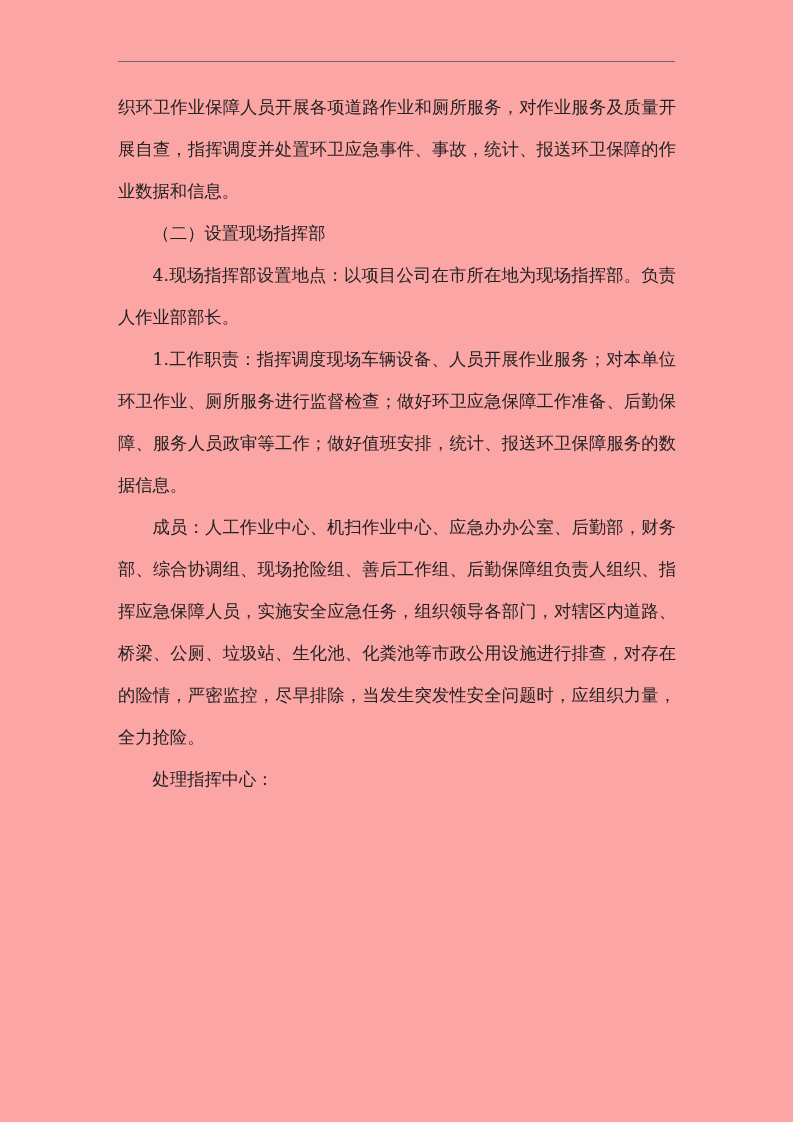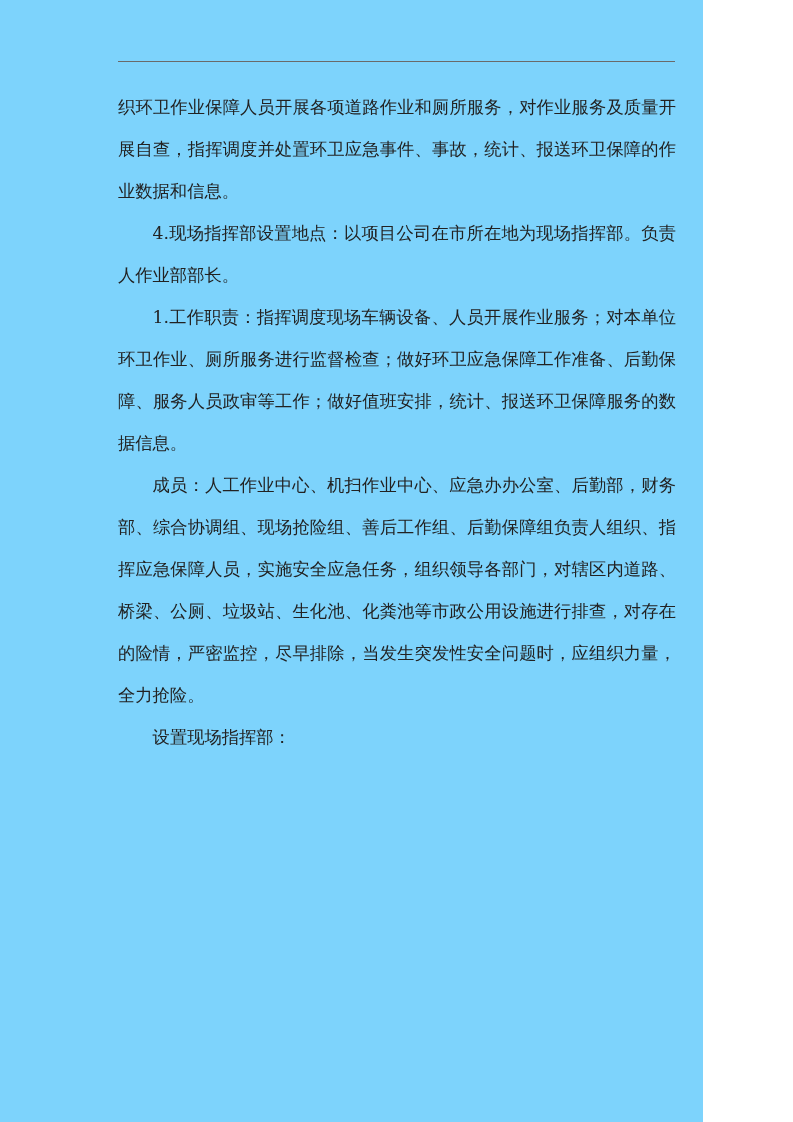--- a/index.html
+++ b/index.html
@@ -1,30 +1,31 @@
 <!DOCTYPE html>
 <html><head>
   <meta charset="utf-8">
   <style>
     html, body { margin: 0; padding: 0; background: #ffffff; }
     body { width: 793px; height: 1122px; position: relative; overflow: hidden; }
-    .page { position: absolute; left: 0; top: 0; width: 703px; height: 1122px; background: #7dd3fc; }
+    .page { position: absolute; left: 0; top: 0; width: 793px; height: 1122px; background: #fca5a5; }
     .header-rule { position: absolute; left: 118px; top: 61px; width: 557px; height: 0; border-top: 1.3px solid #6a6a6a; }
     .content { position: absolute; left: 118px; top: 86px; width: 558px;
       font-family: "DejaVu Serif", "Liberation Serif", serif; font-size: 17.3px; color: #222;
       line-height: 42px; }
     .content p { margin: 0; text-align: justify; text-justify: inter-character; }
     .content p.indent { text-indent: 34.6px; }
     .content p.heading { text-indent: 34.6px; }
   </style>
 </head>
 <body>
 
 <div class="page">
   <div class="header-rule"></div>
   <div class="content">
     <p>织环卫作业保障人员开展各项道路作业和厕所服务，对作业服务及质量开展自查，指挥调度并处置环卫应急事件、事故，统计、报送环卫保障的作业数据和信息。</p>
+    <p class="heading">（二）设置现场指挥部</p>
     <p class="indent">4.现场指挥部设置地点：以项目公司在市所在地为现场指挥部。负责人作业部部长。</p>
     <p class="indent">1.工作职责：指挥调度现场车辆设备、人员开展作业服务；对本单位环卫作业、厕所服务进行监督检查；做好环卫应急保障工作准备、后勤保障、服务人员政审等工作；做好值班安排，统计、报送环卫保障服务的数据信息。</p>
     <p class="indent">成员：人工作业中心、机扫作业中心、应急办办公室、后勤部，财务部、综合协调组、现场抢险组、善后工作组、后勤保障组负责人组织、指挥应急保障人员，实施安全应急任务，组织领导各部门，对辖区内道路、桥梁、公厕、垃圾站、生化池、化粪池等市政公用设施进行排查，对存在的险情，严密监控，尽早排除，当发生突发性安全问题时，应组织力量，全力抢险。</p>
-    <p class="indent">设置现场指挥部：</p>
+    <p class="indent">处理指挥中心：</p>
   </div>
 </div>
 
 </body></html>

